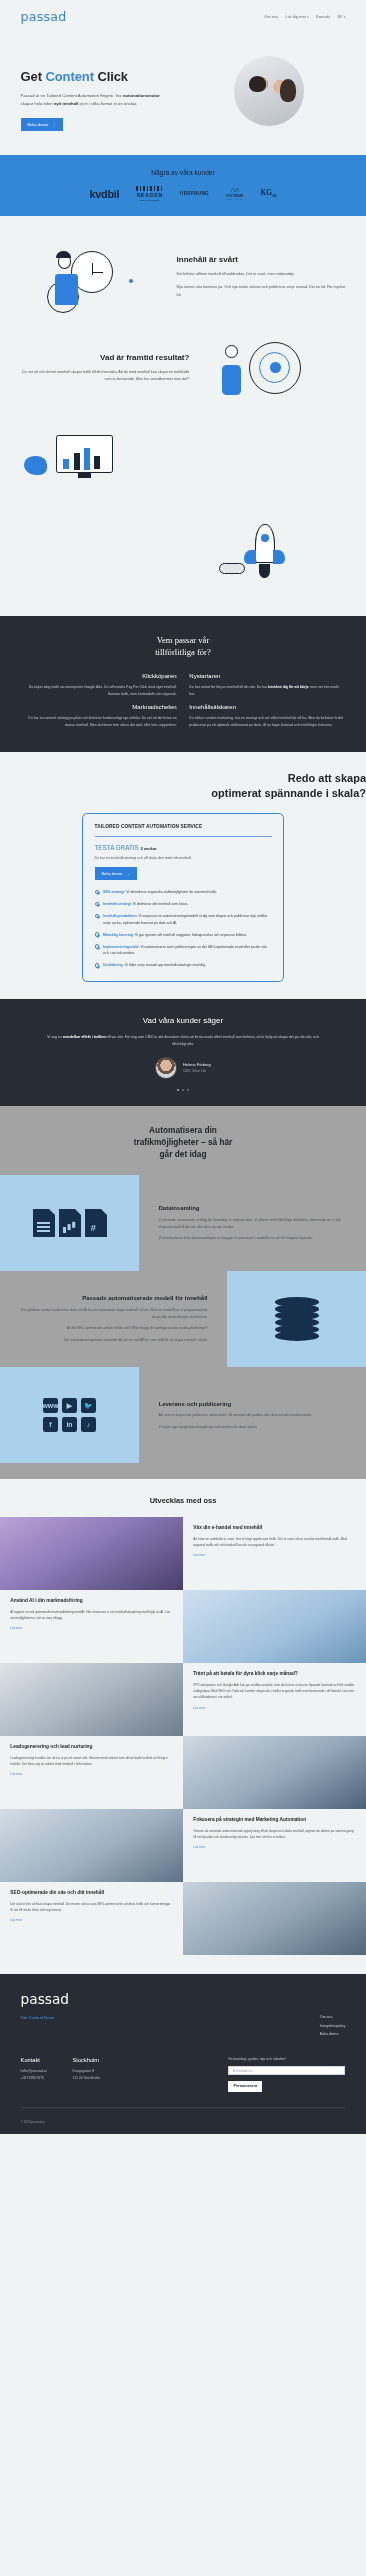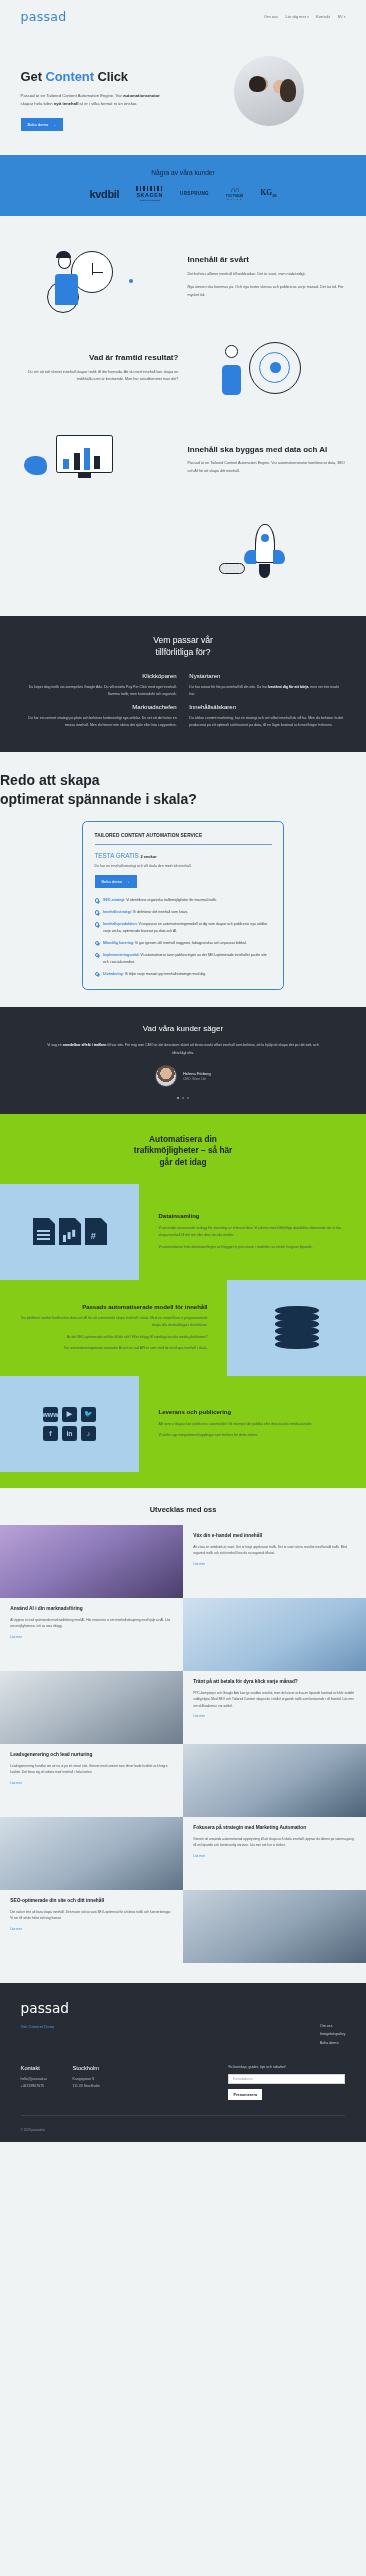--- a/index.html
+++ b/index.html
@@ -88,21 +88,21 @@
   .l-skagen small { display:block; font-size:2.1px; font-weight:400; letter-spacing:0; margin-top:1.1px; }
   .l-ursprung { font-size: 4.5px; font-weight: 800; letter-spacing: 0.4px; }
   .l-footwear .sandals { display:block; font-size:6.9px; line-height:1; letter-spacing:-0.6px;}
   .l-footwear .tx { display:block; font-size:2.6px; font-weight:700; letter-spacing:0.3px; margin-top:0.6px;}
   .l-footwear .tn { display:block; font-size:1.7px; letter-spacing:0.8px; }
   .l-kg10 { font-family:"Liberation Serif", serif; font-size: 7.4px; font-weight: 700; }
   .l-kg10 sub { font-size: 4.6px; }
 
   
   .features { background: #f0f3f4; padding: 19.5px 0 15px; }
-  .frow { display: flex; align-items: center; padding: 5.7px 20.6px 12.6px; gap: 24px; }
+  .frow { display: flex; align-items: center; padding: 5.7px 20.6px 12.6px; gap: 13px; }
   .frow.rev { flex-direction: row-reverse; }
   .fart { width: 143px; height: 73px; position: relative; flex: none; }
   .ftext { flex: 1; }
   .frow.rev .ftext { text-align: right; }
   .ftext h3 { font-size: 8px; font-weight: 600; color: #22262b; line-height: 1.25; }
   .ftext p { font-size: 3.7px; line-height: 2.15; color: #4d545c; margin-top: 5.2px; }
 
   
   .ill-clock, .ill-target, .ill-data, .ill-rocket { position:absolute; inset:0; }
   .ill-clock .dial {
@@ -137,35 +137,36 @@
   .ill-rocket .fin2{position:absolute;left:71px;top:35px;width:11.5px;height:13.7px;background:#2f80dd;border-radius:0 60% 40% 0;}
   .ill-rocket .fire{position:absolute;left:57px;top:49px;width:10.3px;height:13.7px;background:#1b2430;border-radius:0 0 50% 50%;}
   .ill-rocket .cl{position:absolute;left:17px;top:48px;width:26px;height:11.5px;background:#e3e7ea;border:1.1px solid #1b2430;border-radius:8px;}
 
   
   .dark { background: #282c34; color: #fff; }
   .audience { padding: 19.5px 20.6px 23px; }
   .audience h2 {
     font-size: 8.6px; font-weight: 400; text-align: center; line-height: 1.35;
     color: #fff;
+    font-family: Liberation Serif, serif;
   }
   .agrid {
     display: grid; grid-template-columns: 1fr 1fr; gap: 5.7px 12.6px;
     margin-top: 15px;
   }
   .acell h4 { font-size: 6px; font-weight: 400; color: #fff; margin-bottom: 4.6px; }
   .acell p { font-size: 3.5px; line-height: 2.1; color: #c5c9cf; }
   .acell p b { color: #fff; font-weight: 700; }
   .acell.r { text-align: right; }
   .acell.l { text-align: left; }
 
   
   .cta { background: #f0f3f4; padding: 18.3px 0 17px; }
   .cta h2 {
-    font-size: 14px; font-weight: 600; text-align: left; line-height: 1.4;
+    font-size: 11px; font-weight: 600; text-align: right; line-height: 1.4;
     color: #22262b;
   }
   .card {
     margin: 11.5px auto 0; width: 202px;
     border: 0.9px solid #3b86d2; border-radius: 5.2px;
     background: #f0f3f4; padding: 10.3px 11.5px 11.5px;
   }
   .card .kicker { font-size: 4.8px; font-weight: 700; color: #1d2128; letter-spacing: 0.1px; }
   .card hr { border: none; border-top: 0.6px solid #3b86d2; margin: 6.3px 0 6.9px; opacity: .75; }
   .card .price { font-size: 6.3px; color: #3b86d2; font-weight: 400; }
@@ -200,21 +201,21 @@
     border: 0.6px solid #4a4f58;
   }
   .pmeta { text-align: left; }
   .pmeta .pname { font-size: 4px; color: #e7eaee; }
   .pmeta .prole { font-size: 3.2px; color: #9aa1aa; margin-top: 1.7px; }
   .dots { display: flex; gap: 2.9px; justify-content: center; margin-top: 10.3px; }
   .dot { width: 1.9px; height: 1.9px; border-radius: 50%; background: #6e757e; }
   .dot.on { background: #aeb4bc; }
 
   
-  .process { background: #84cc16; padding: 19.5px 0 16px; }
+  .process { background: #a3a3a3; padding: 19.5px 0 16px; }
   .process h2 {
     font-size: 8.3px; font-weight: 600; text-align: center; line-height: 1.4;
     color: #22262b; padding: 0 40px;
   }
   .prow { display: flex; margin-top: 15px; }
   .prow + .prow { margin-top: 0; }
   .prow.rev { flex-direction: row-reverse; }
   .ptile {
     width: 139px; height: 96px; background: #abd0ec;
     display: flex; align-items: center; justify-content: center; flex: none;
@@ -367,24 +368,20 @@
         <div class="ill-data">
             <div class="screen"></div>
             <div class="b1"></div>
             <div class="b2"></div>
             <div class="b3"></div>
             <div class="b4"></div>
             <div class="stand"></div>
             <div class="blob"></div>
           </div>
       </div>
-      <div class="ftext">
-        <h3>Innehåll ska byggas med data och AI</h3>
-        <p>Passad är en Tailored Content Automation Engine. Vår automationsmotor kombinerar data, SEO och AI för att skapa ditt innehåll.</p>
-      </div>
     </div>
 
     <div class="frow rev">
       <div class="fart">
         <div class="ill-rocket">
             <div class="r"></div>
             <div class="win"></div>
             <div class="fin1"></div>
             <div class="fin2"></div>
             <div class="fire"></div>

